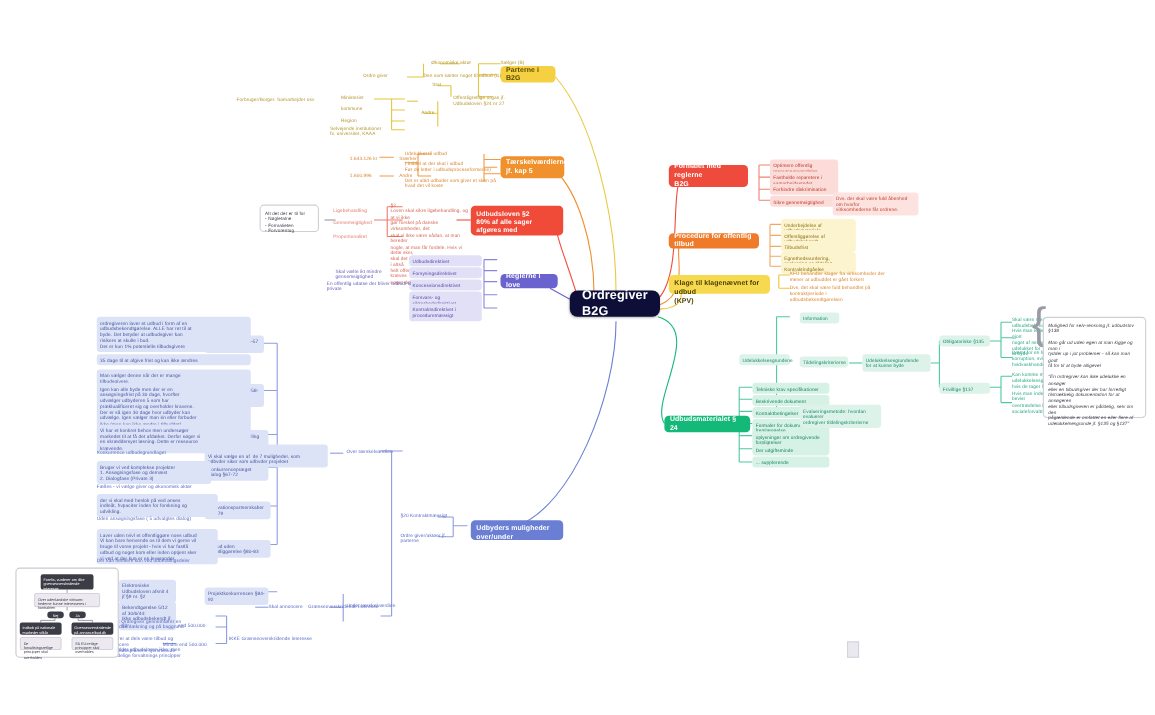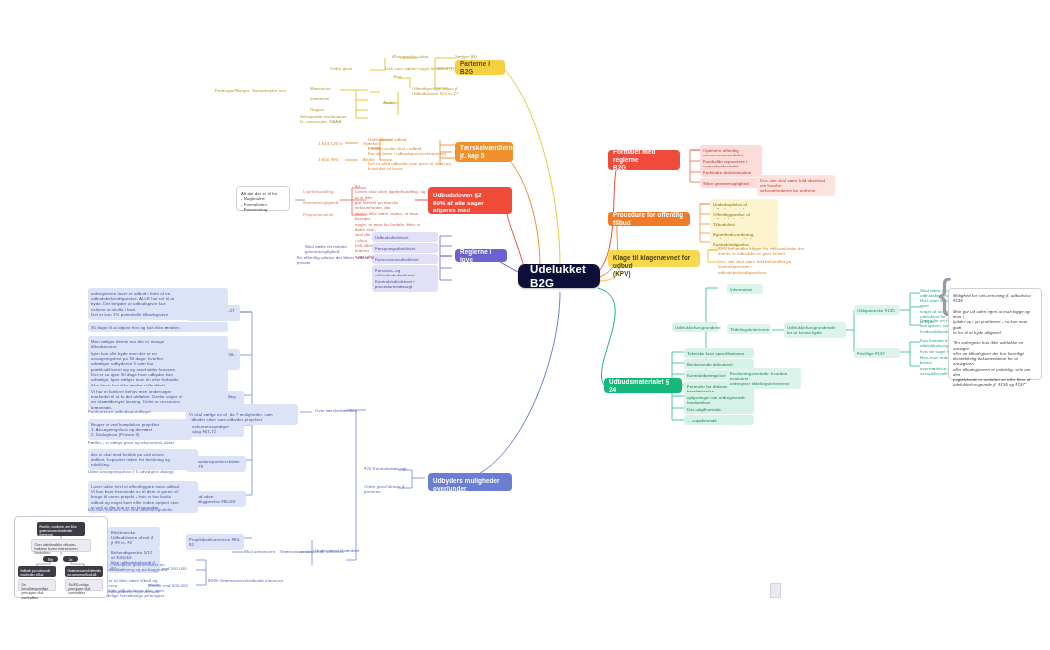--- a/index.html
+++ b/index.html
@@ -122,21 +122,21 @@
     <path d="M240 312 L 252 312 M252 312 L 252 495 M252 312 L 240 312 M252 355 L 240 355 M252 395 L 240 395 M252 425 L 240 425 M252 460 L 240 460 M252 495 L 240 495 M252 538 L 240 538" stroke="#8e9ce0"></path>
     <path d="M180 312 L 192 312 M180 355 L 192 355" stroke="#8e9ce0"></path>
     <path d="M300 552 L 312 552 M312 540 L 312 565" stroke="#8e9ce0"></path>
     <path d="M232 552 L 244 552" stroke="#8e9ce0"></path>
     <path d="M196 570 L 206 570 M206 560 L 206 585 M206 560 L 196 560 M206 585 L 196 585" stroke="#8e9ce0"></path>
     <path d="M148 570 L 160 570 M148 585 L 160 585" stroke="#8e9ce0"></path>
     <path d="M110 562 L 122 562" stroke="#8e9ce0"></path>
   </g>
 </svg>
 
-<div class="node central" style="left:518px;top:264px;width:82px;height:24px;">Udelukket B2G</div>
+<div class="node central" style="left:518px;top:264px;width:82px;height:24px;">Ordregiver B2G</div>
 
 <div class="node mb gold" style="left:455px;top:60px;width:50px;height:15px;">Parterne i B2G</div>
 <div class="node lbl gold" style="left:392px;top:54px;width:50px;">Økonomiske aktør</div>
 <div class="node lbl gold" style="left:455px;top:54px;width:40px;">Sælger (B)</div>
 <div class="node lbl gold" style="left:330px;top:66px;width:40px;">Ordre giver</div>
 <div class="node lbl gold" style="left:385px;top:66px;width:90px;">Den som sætter noget til udbud (G)</div>
 <div class="node lbl gold" style="left:393px;top:74px;width:30px;">Stat</div>
 <div class="node lbl gold" style="left:412px;top:86px;width:85px;">Offentligretlige organ jf.
 Udbudsloven §24 nr 27</div>
 <div class="node lbl gold" style="left:383px;top:100px;width:30px;">Andre</div>

